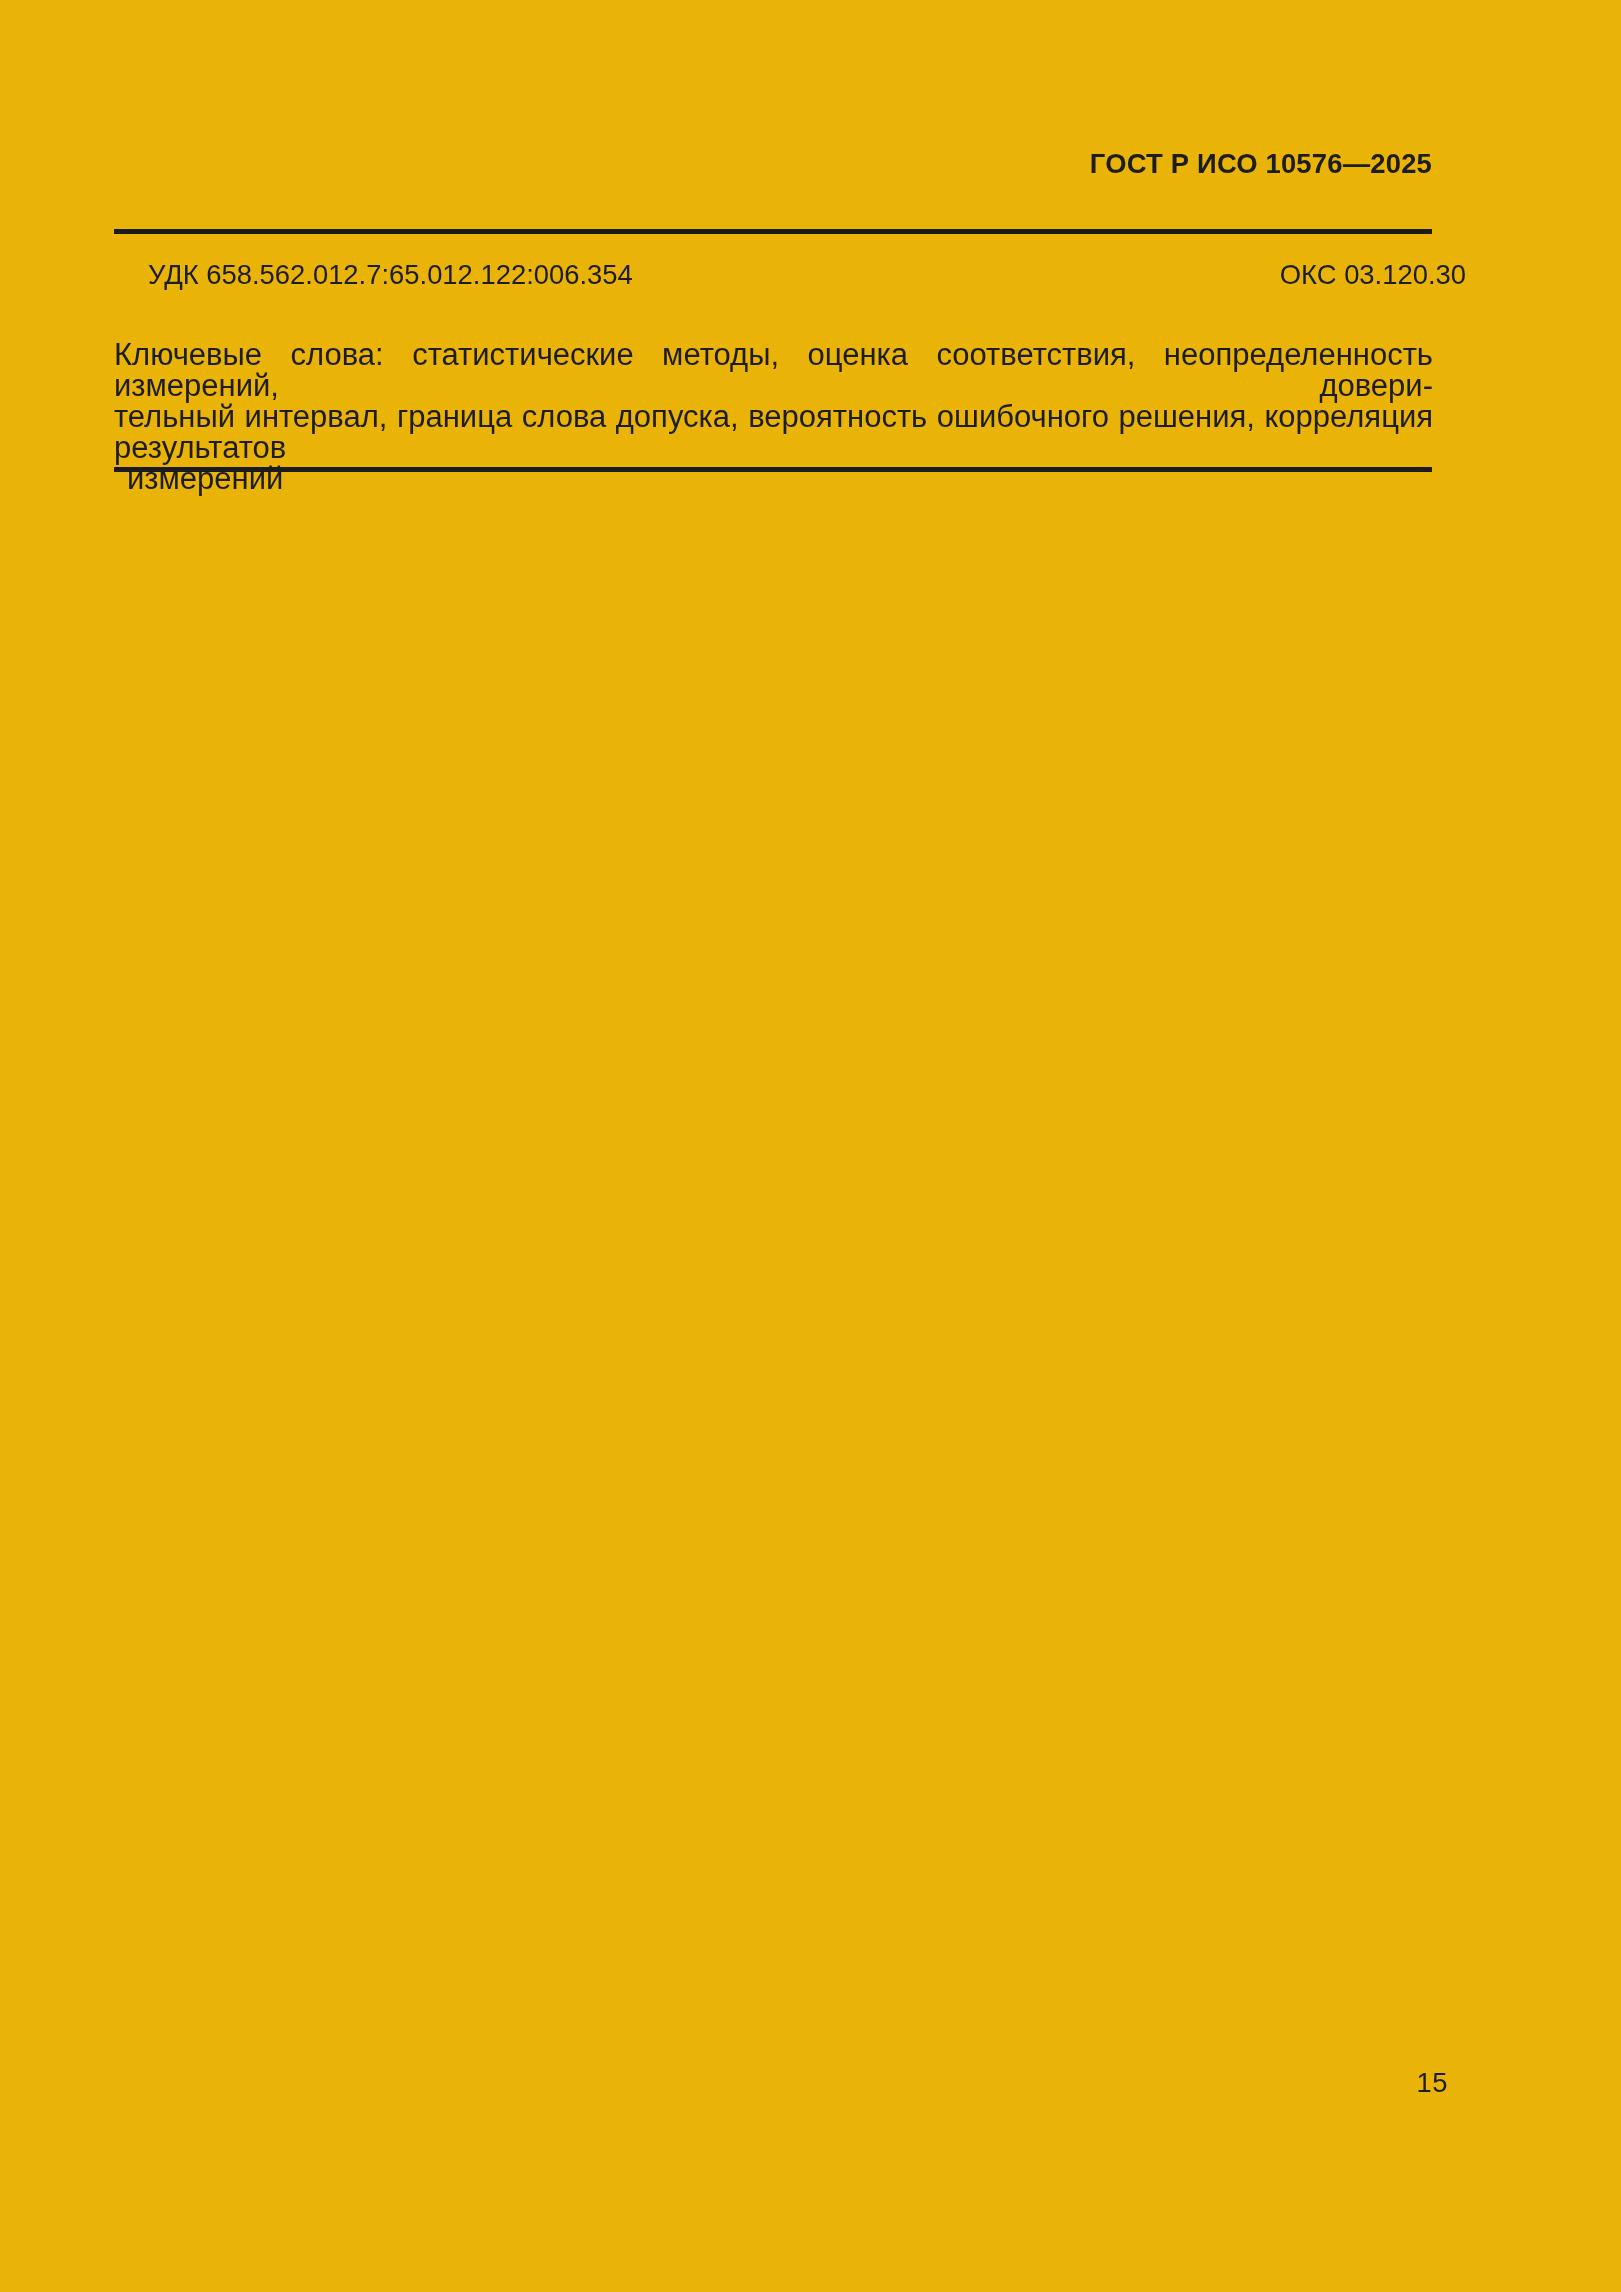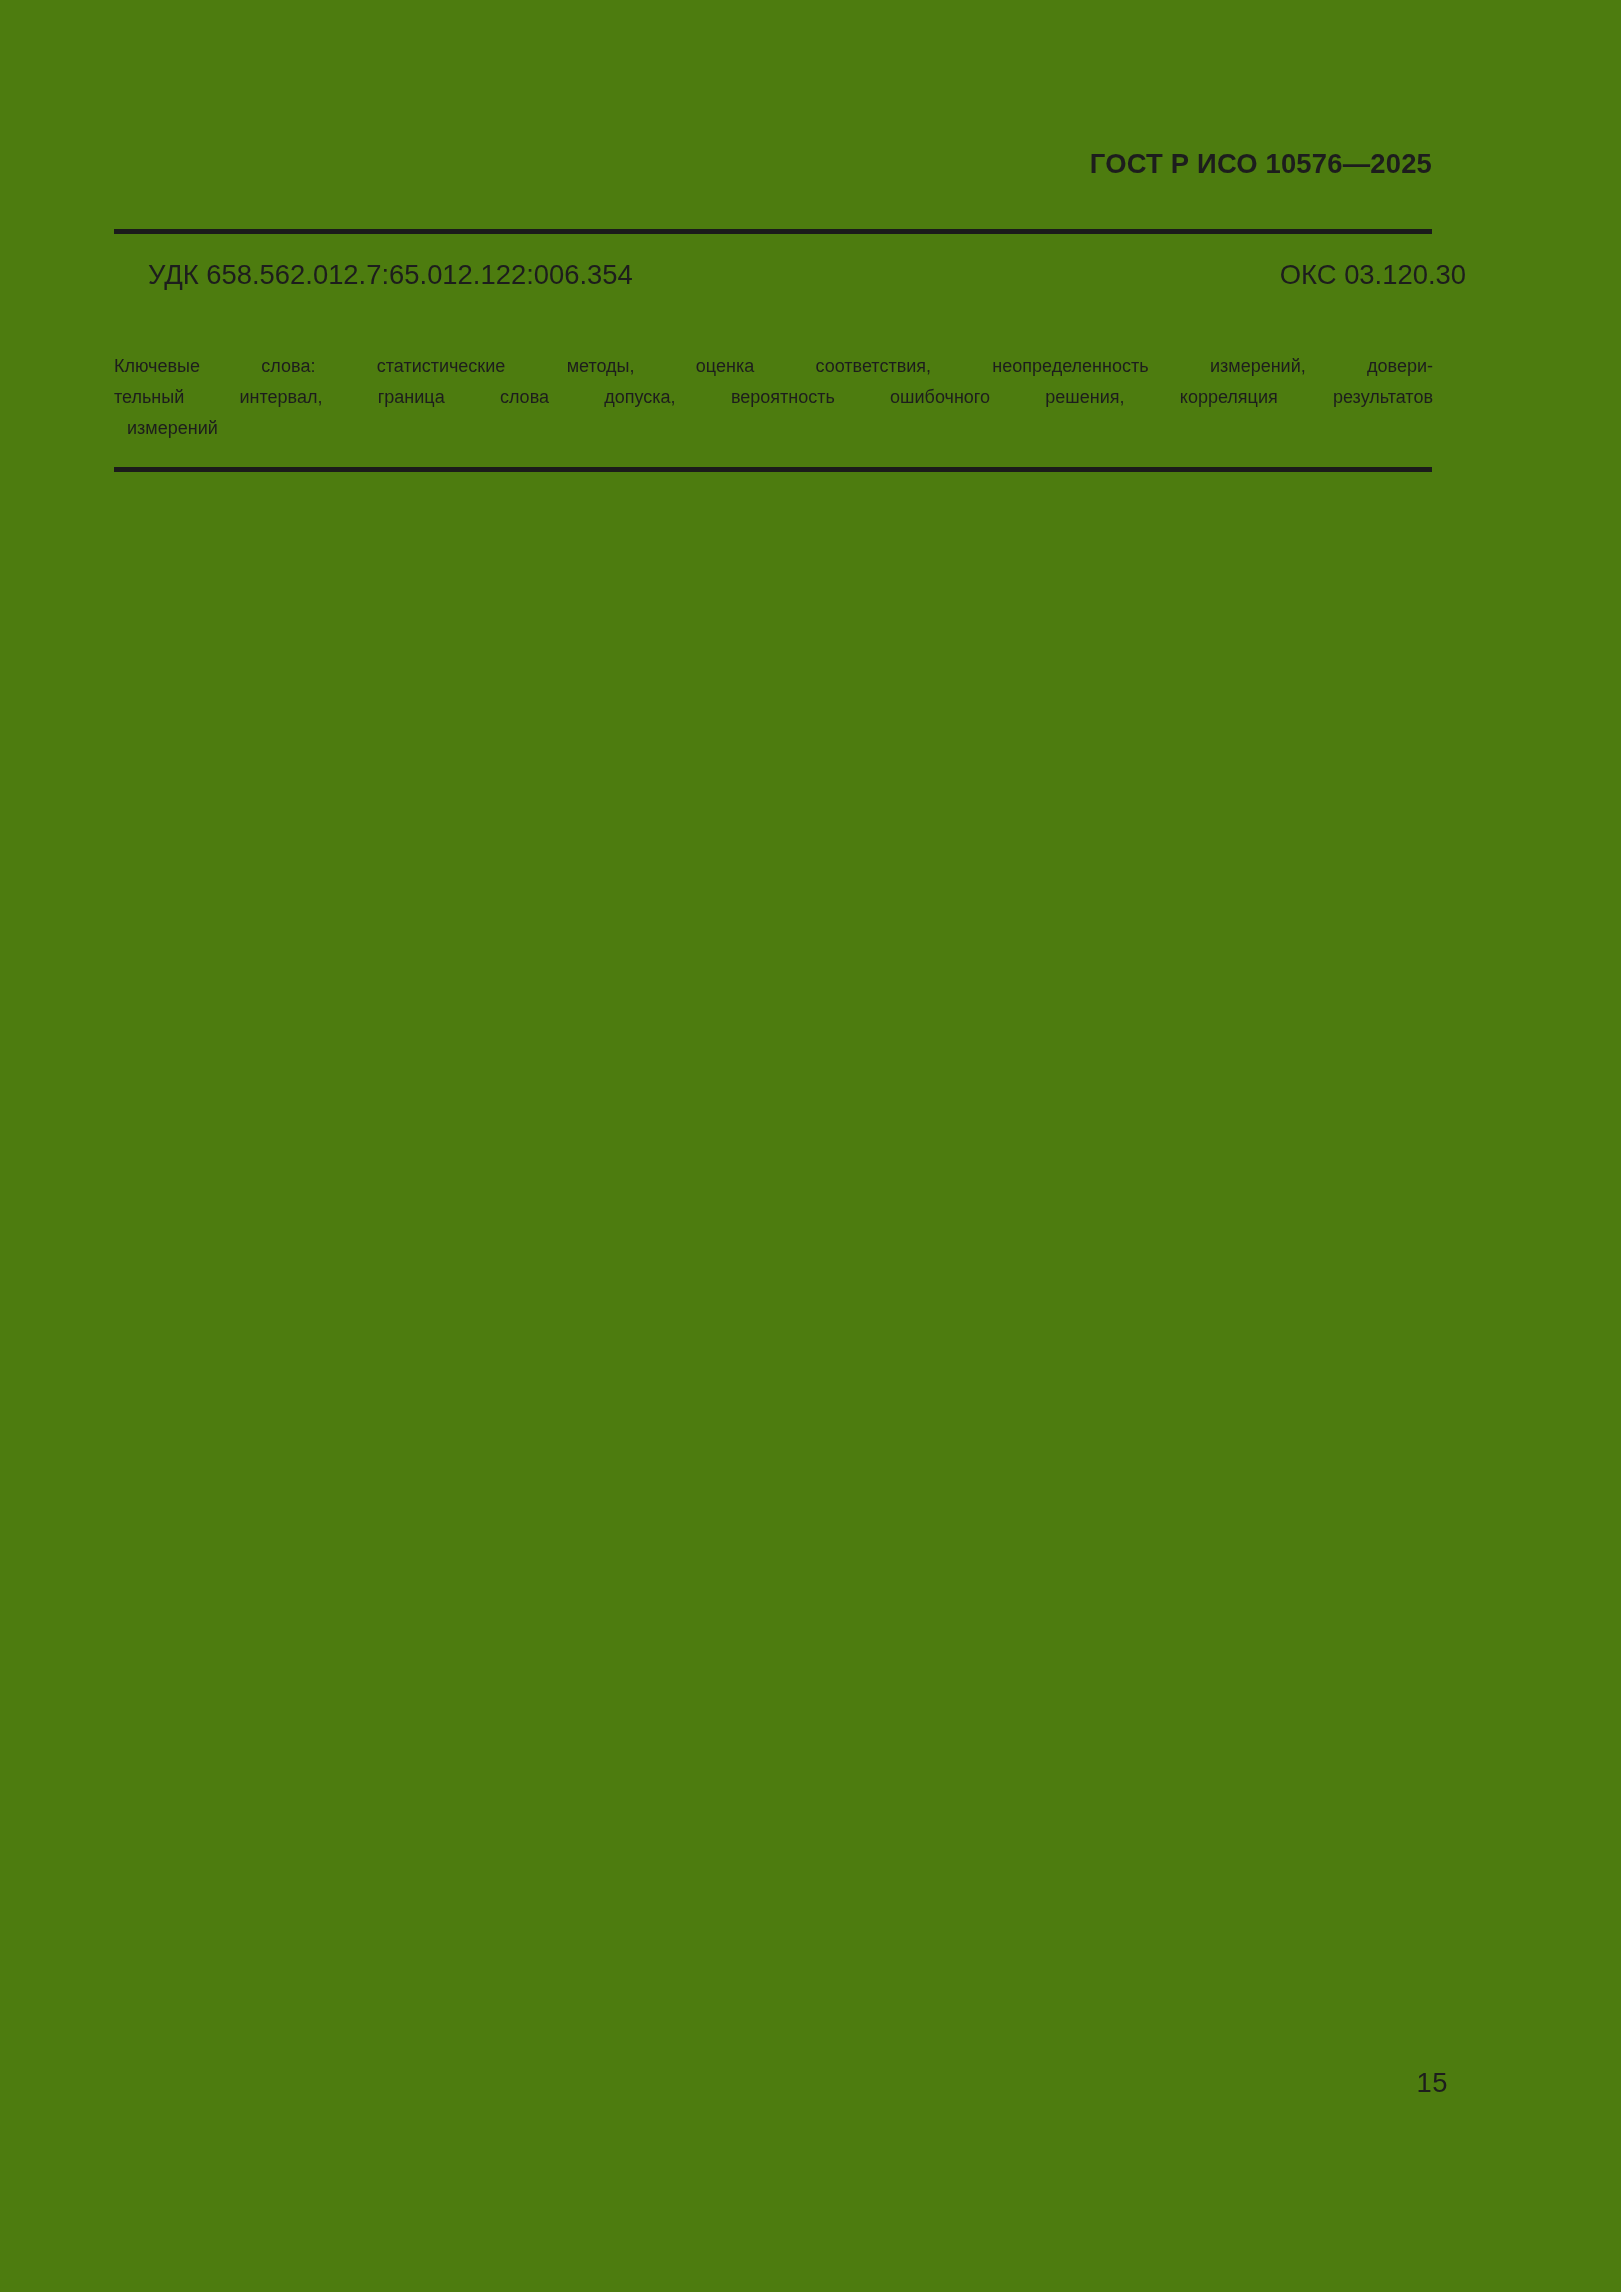--- a/index.html
+++ b/index.html
@@ -13,21 +13,21 @@
     height: 2293px;
     position: relative;
     font-family: "Liberation Sans", sans-serif;
     color: #1d1d1d;
     overflow: hidden;
   }
 
   .page {
     position: absolute;
     inset: 0;
-    background: #4d7c0f;
+    background: #eab308;
   }
 
   
   .running-head {
     position: absolute;
     left: 114px;
     width: 1318px;
     top: 148px;
     font-size: 27.4px;
     font-weight: bold;
@@ -55,22 +55,22 @@
     justify-content: space-between;
     font-size: 27.4px;
     white-space: nowrap;
     margin-left: 34px;
   }
 
   .keywords {
     position: absolute;
     left: 114px;
     width: 1319px;
-    top: 351px;
-    font-size: 18px;
+    top: 339px;
+    font-size: 31px;
     line-height: 31px;
   }
   .kw-line {
     text-align: justify;
     text-align-last: justify;
     white-space: normal;
   }
   .kw-line.last {
     text-align: left;
     text-align-last: auto;

